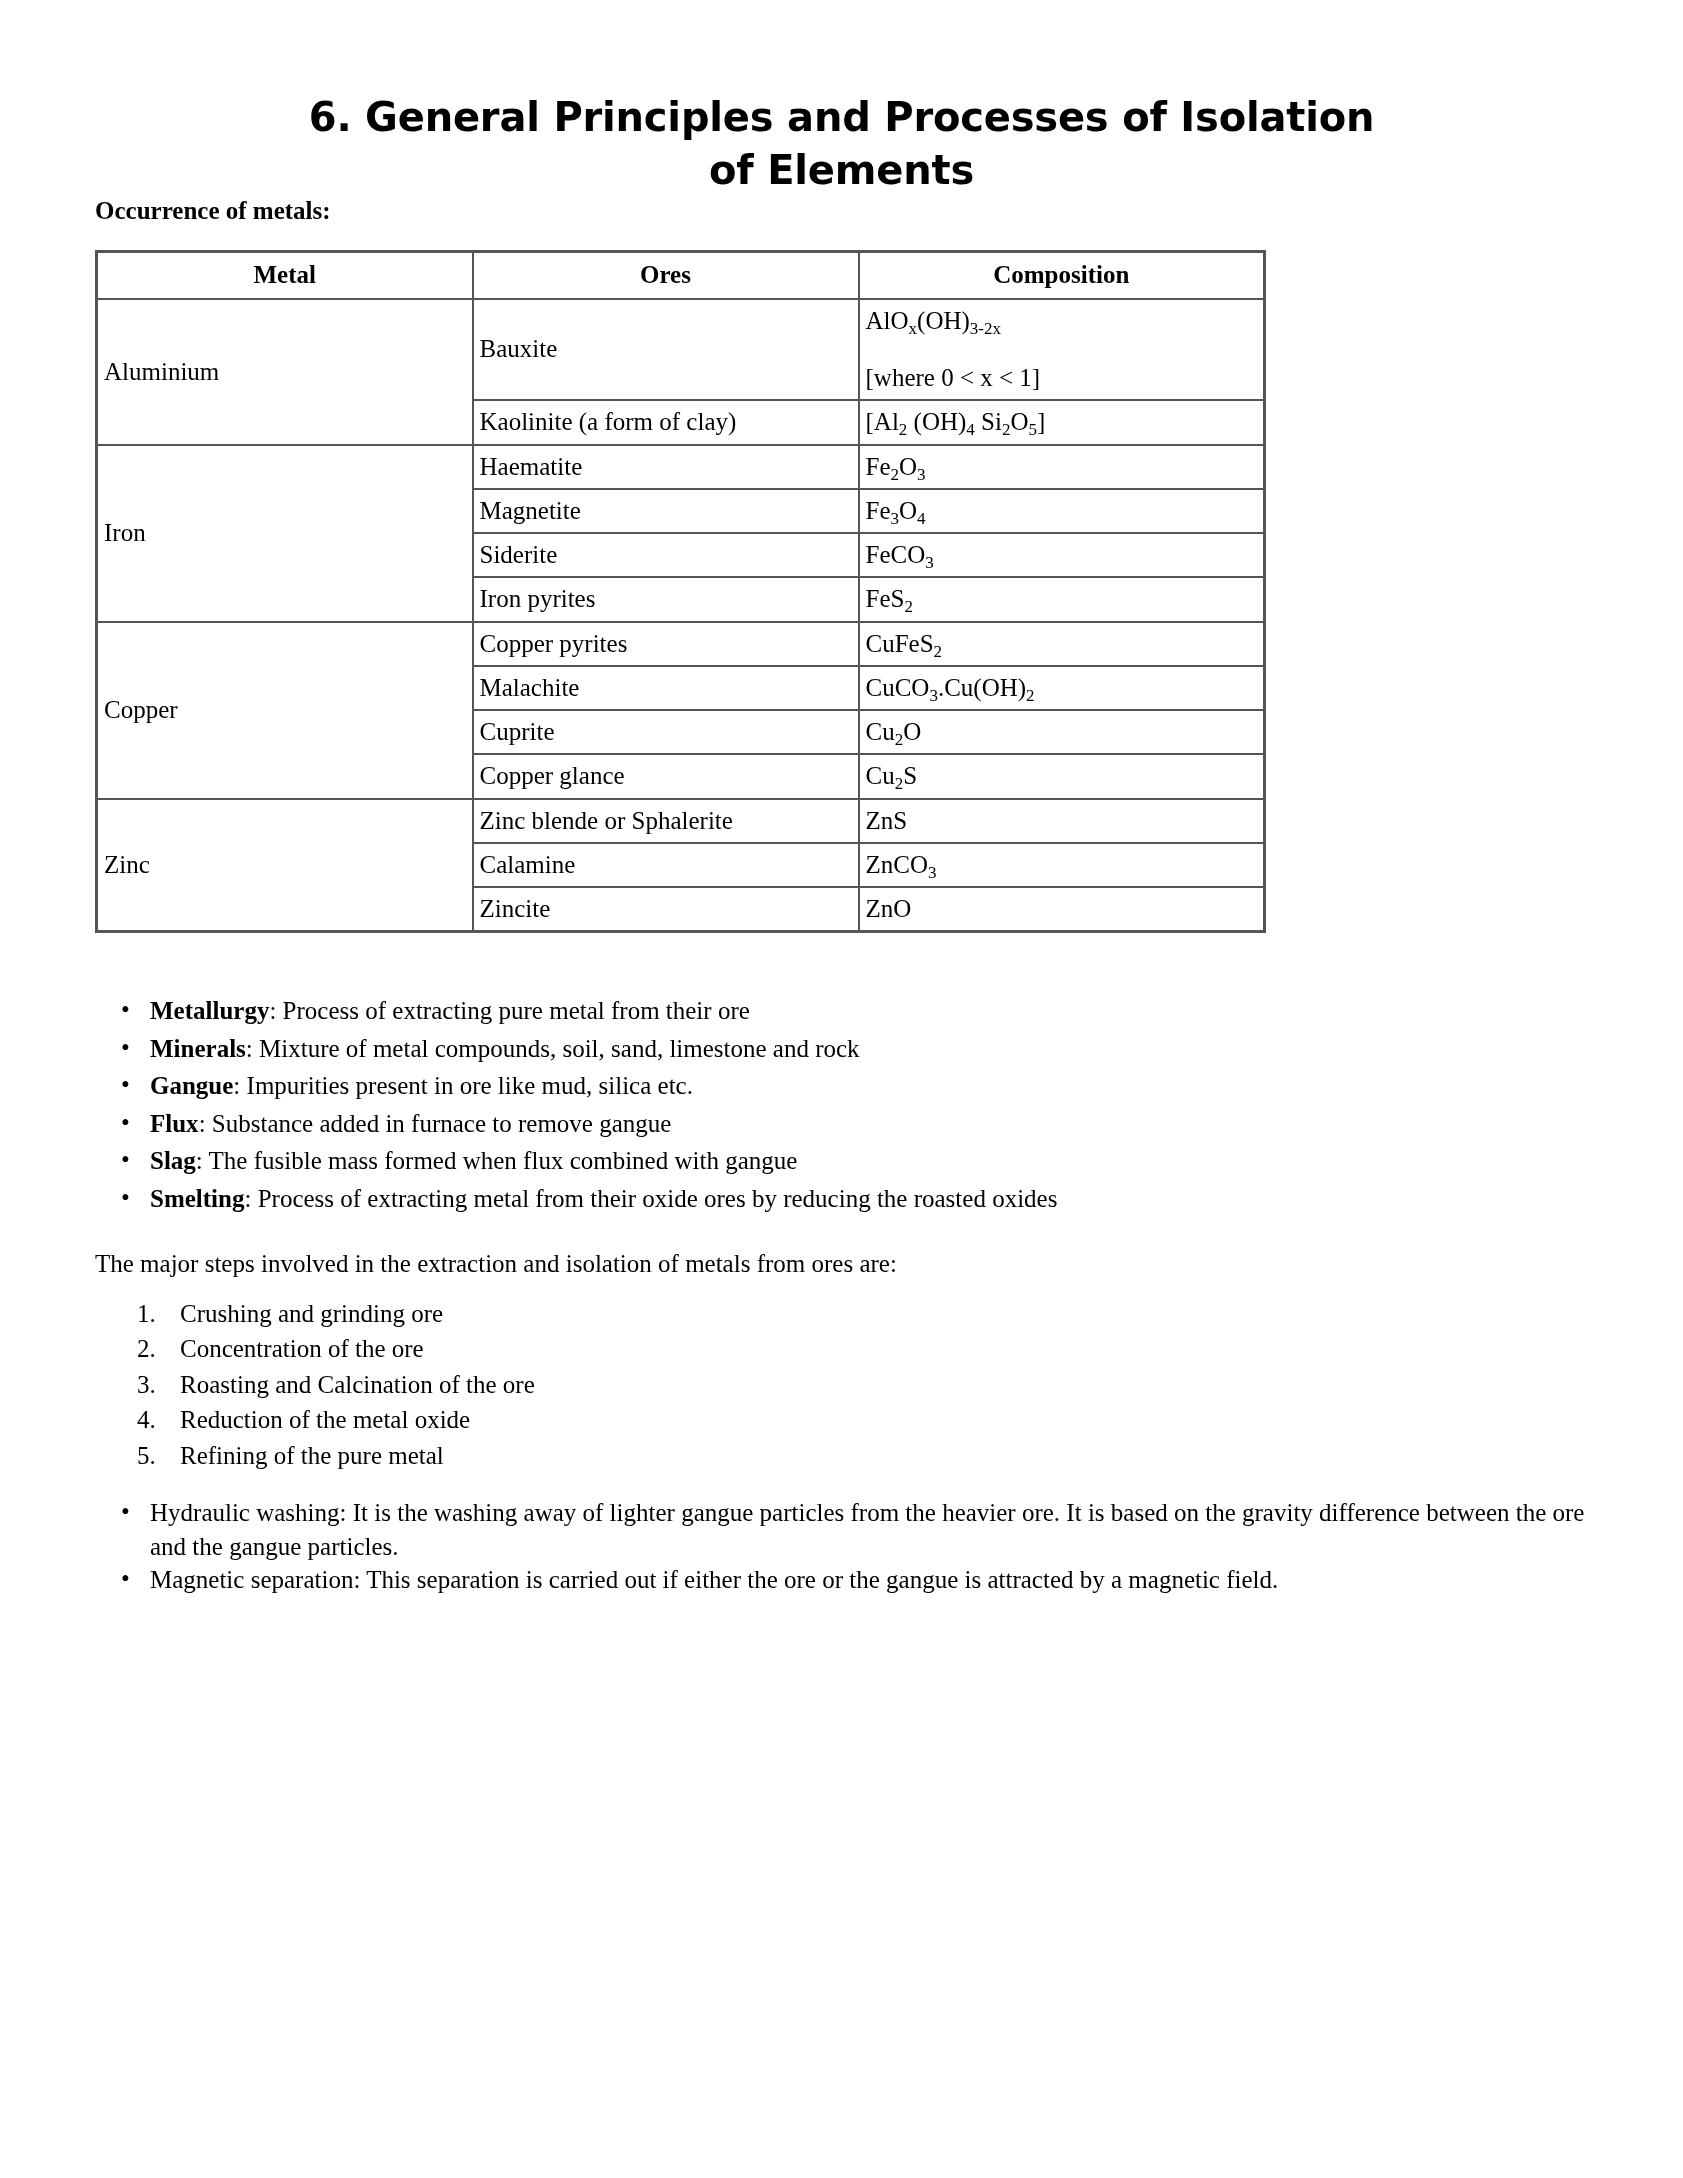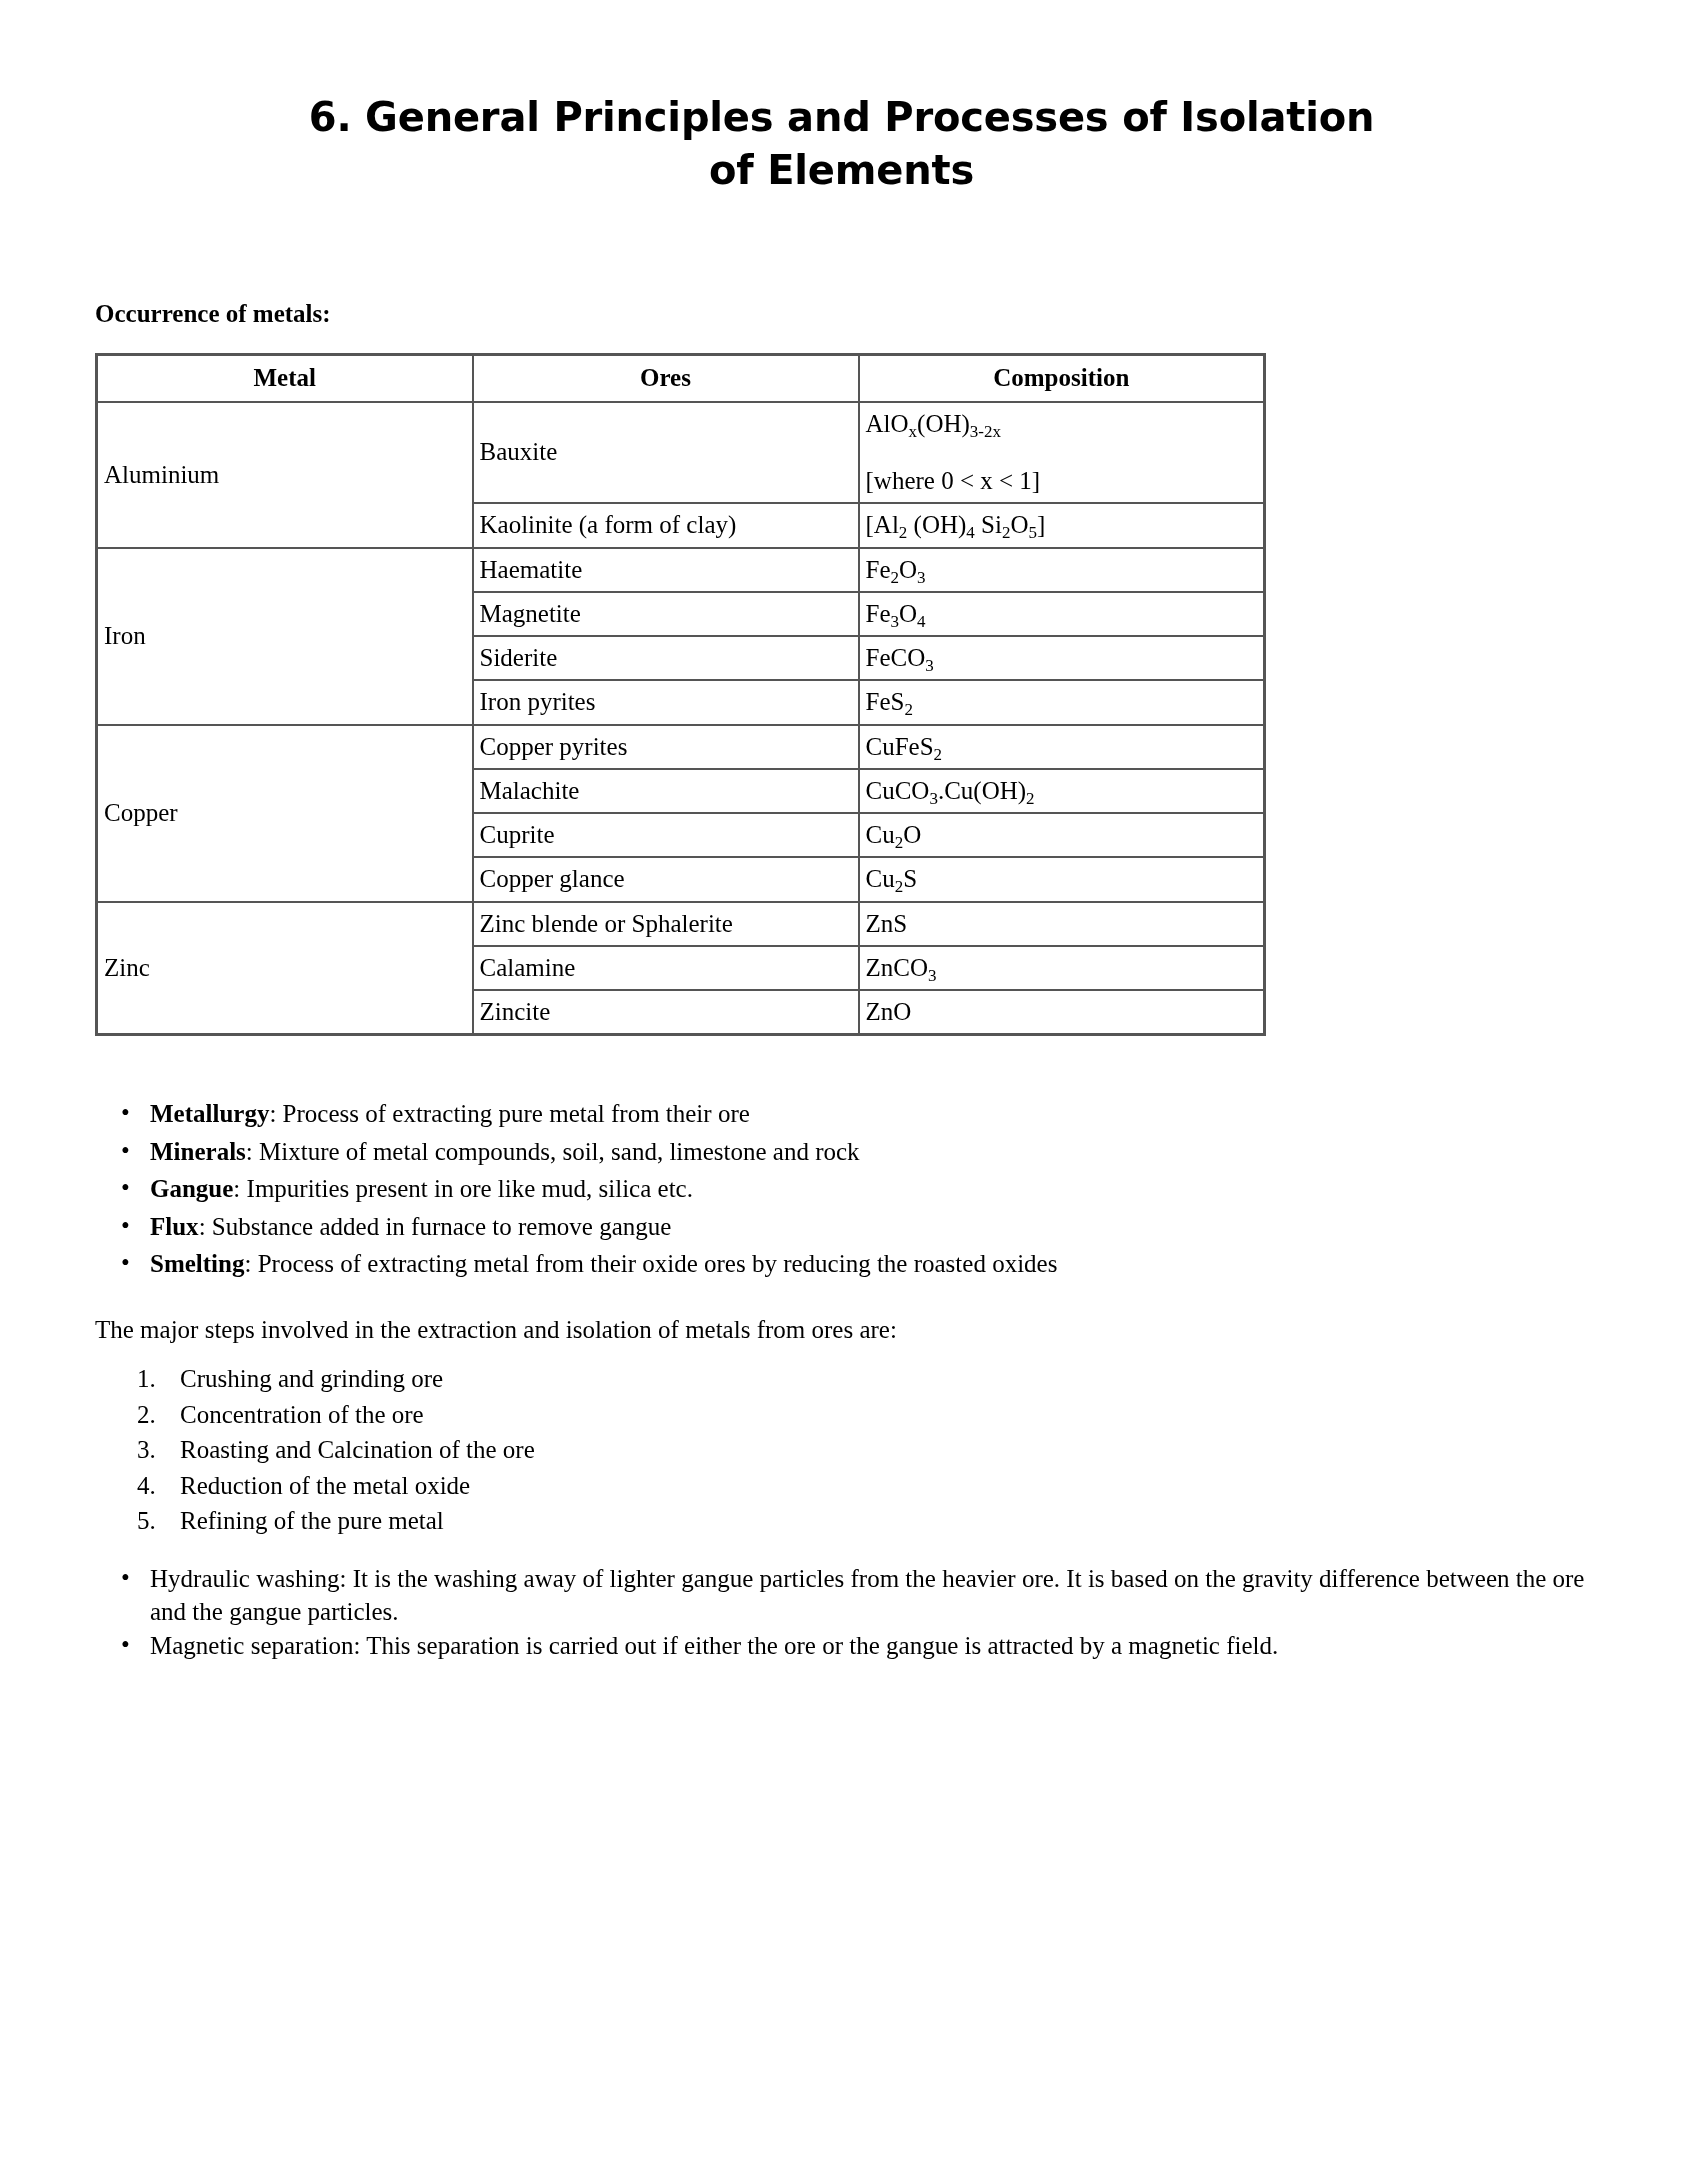--- a/index.html
+++ b/index.html
@@ -35,21 +35,21 @@
   }
   .doc-title .line2 { display: block; }
 
   
   .section-heading {
     font-family: "Liberation Serif", "DejaVu Serif", serif;
     font-weight: bold;
     font-size: 25px;
     margin: 0;
   }
-  #heading-occurrence { margin-top: 103px; }
+  #heading-occurrence { }
 
   
   .ore-table {
     border-collapse: collapse;
     width: 1168px;
     margin-top: 25px;
     table-layout: fixed;
     border: 3px solid #555;
   }
   .ore-table col.c-metal { width: 376px; }
@@ -227,20 +227,21 @@
         <td>ZnO</td>
       </tr>
     </tbody>
   </table>
 
   <ul class="def-list">
     <li><span class="term">Metallurgy</span><span>: Process of extracting pure metal from their ore</span></li>
     <li><span class="term">Minerals</span><span>: Mixture of metal compounds, soil, sand, limestone and rock</span></li>
     <li><span class="term">Gangue</span><span>: Impurities present in ore like mud, silica etc.</span></li>
     <li><span class="term">Flux</span><span>: Substance added in furnace to remove gangue</span></li>
+    <li><span class="term">Slag</span><span>: The fusible mass formed when flux combined with gangue</span></li>
     <li><span class="term">Smelting</span><span>: Process of extracting metal from their oxide ores by reducing the roasted oxides</span></li>
   </ul>
 
   <p class="para">The major steps involved in the extraction and isolation of metals from ores are:</p>
 
   <ol class="steps">
     <li>Crushing and grinding ore</li>
     <li>Concentration of the ore</li>
     <li>Roasting and Calcination of the ore</li>
     <li>Reduction of the metal oxide</li>

